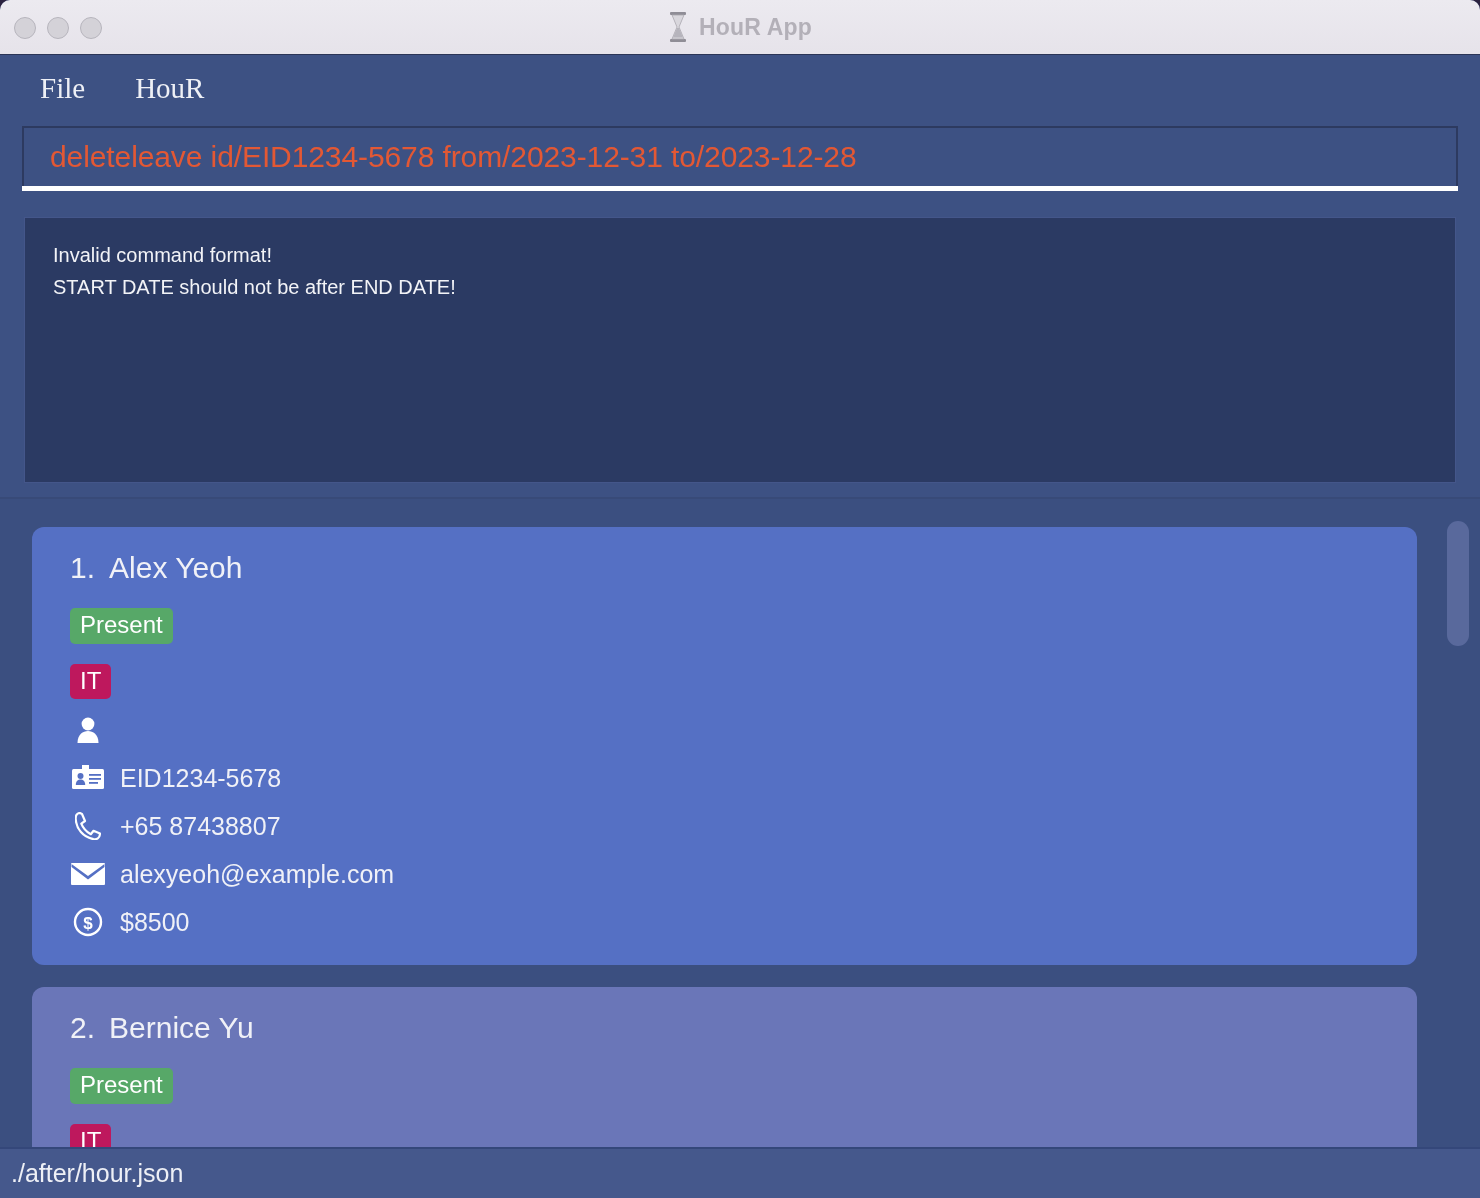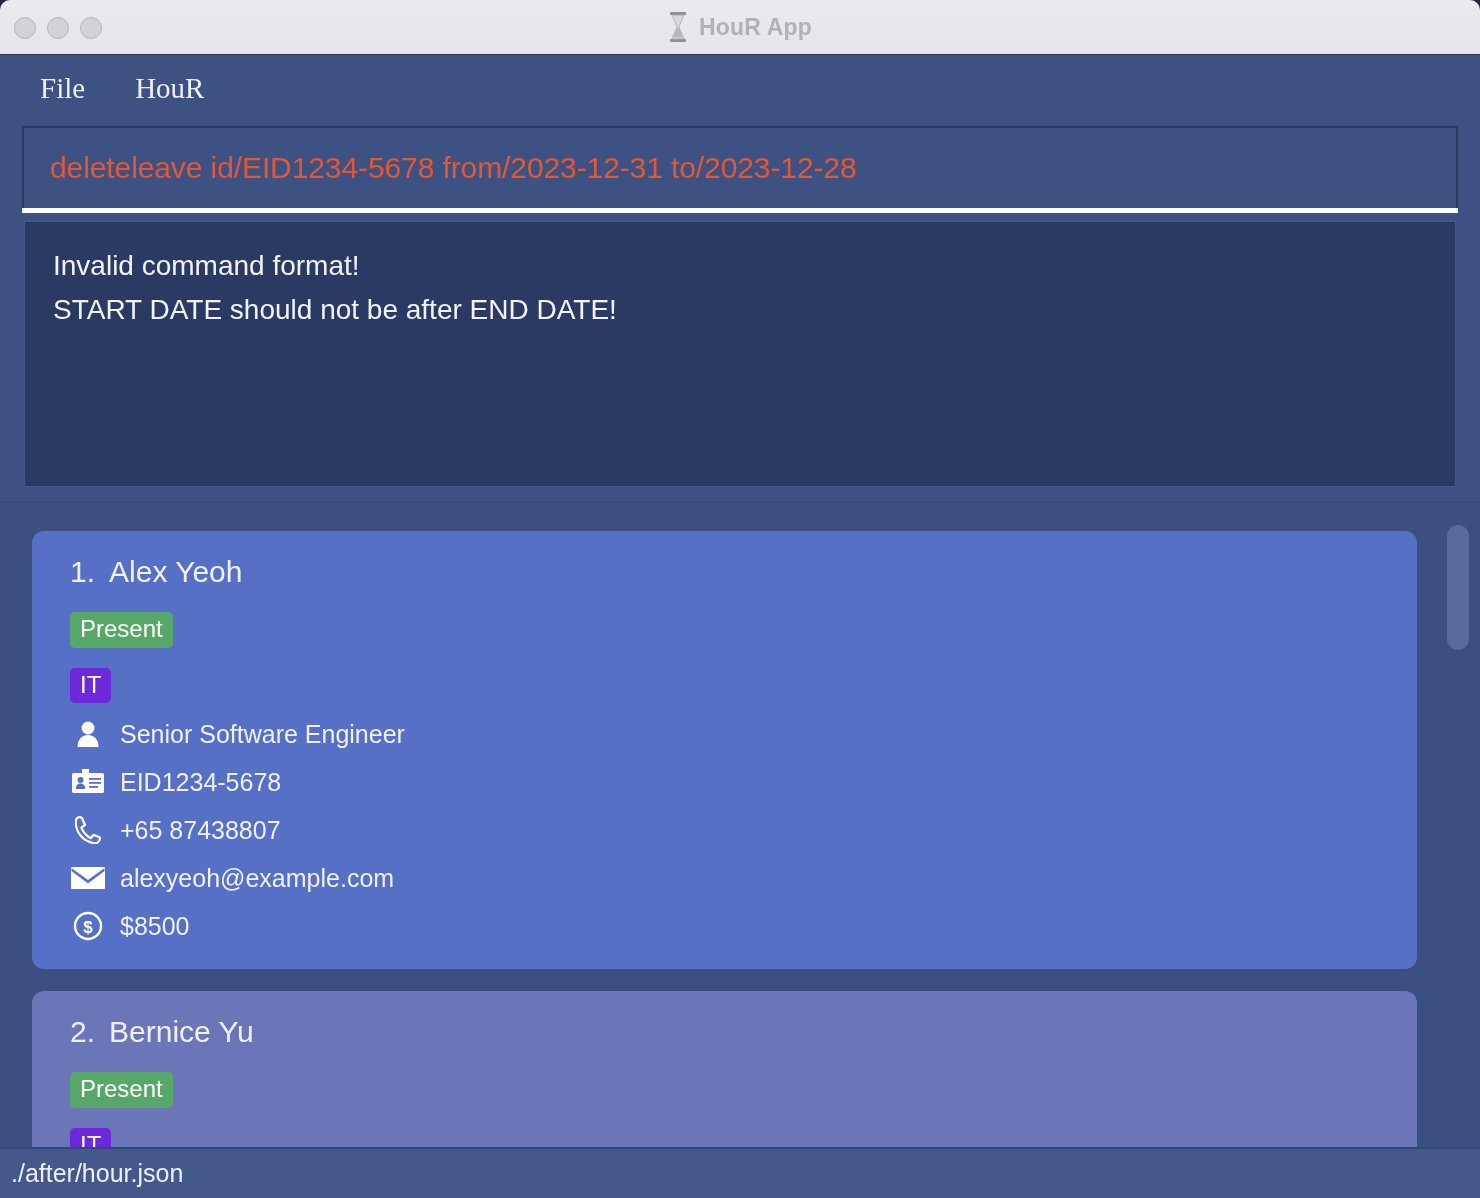--- a/index.html
+++ b/index.html
@@ -98,21 +98,21 @@
   }
 
   
   .command-wrap {
     flex: 0 0 88px;
     padding: 5px 22px 0 22px;
     background: #3d5183;
   }
 
   .command-box {
-    height: 82px;
+    height: 60px;
     background: #3d5183;
     border: 2px solid #2d3a60;
     border-bottom: none;
     display: flex;
     align-items: center;
     padding: 0 8px 0 26px;
     position: relative;
   }
 
   .command-text {
@@ -136,21 +136,21 @@
   }
 
   .result-box {
     height: 100%;
     background: #2b3a63;
     border: 1px solid #44568a;
     padding: 22px 28px;
   }
 
   .result-line {
-    font-size: 28px;
+    font-size: 20px;
     color: #f2f3f7;
     line-height: 1.58;
     white-space: pre;
   }
 
   
   .list-panel {
     flex: 1 1 auto;
     position: relative;
     background: #3b4f80;
@@ -185,21 +185,21 @@
     display: inline-block;
     font-size: 24px;
     color: #ffffff;
     padding: 3px 10px 5px 10px;
     border-radius: 5px;
     line-height: 1.15;
     margin-top: 14px;
   }
 
   .badge-attendance { background: #57a868; }
-  .badge-dept { background: #6d28d9; }
+  .badge-dept { background: #be185d; }
 
   .badge-row { margin-bottom: 6px; }
 
   .detail-row {
     display: flex;
     align-items: center;
     gap: 14px;
     margin-top: 14px;
     height: 34px;
   }
@@ -309,21 +309,20 @@
         <span class="badge badge-dept">IT</span>
       </div>
 
       <div class="detail-row">
         <span class="detail-icon">
           <svg width="26" height="28" viewBox="0 0 26 28">
             <circle cx="13" cy="8" r="6.4" fill="#ffffff"></circle>
             <path d="M2.5 27 C2.5 18.5 8 15 13 15 C18 15 23.5 18.5 23.5 27 Z" fill="#ffffff"></path>
           </svg>
         </span>
-        <span class="detail-text">Senior Software Engineer</span>
       </div>
 
       <div class="detail-row">
         <span class="detail-icon">
           <svg width="32" height="26" viewBox="0 0 32 26">
             <rect x="10" y="0" width="7" height="4" fill="#ffffff"></rect>
             <rect x="0" y="4" width="32" height="20" rx="1.5" fill="#ffffff"></rect>
             <circle cx="8.5" cy="11" r="3" fill="#5570c4"></circle>
             <path d="M3.8 20 C3.8 16 6 14.5 8.5 14.5 C11 14.5 13.2 16 13.2 20 Z" fill="#5570c4"></path>
             <rect x="17" y="9" width="12" height="1.8" fill="#5570c4"></rect>

